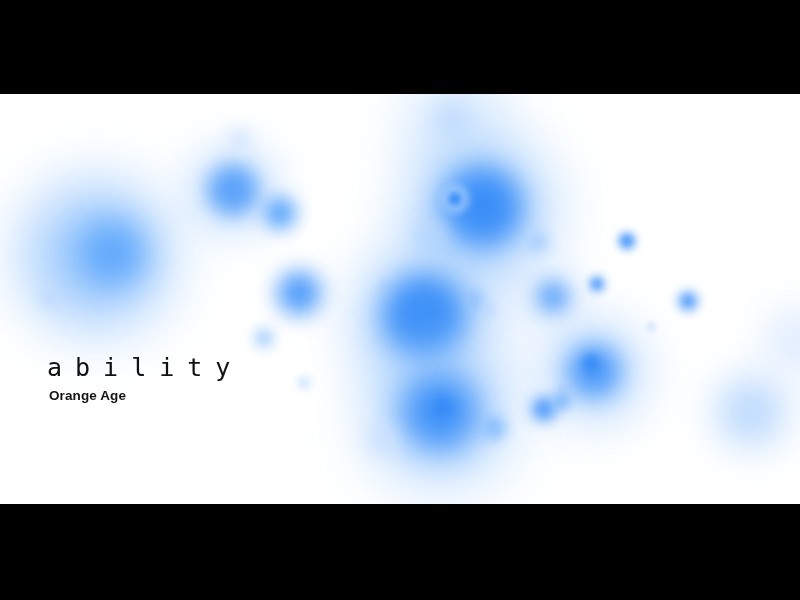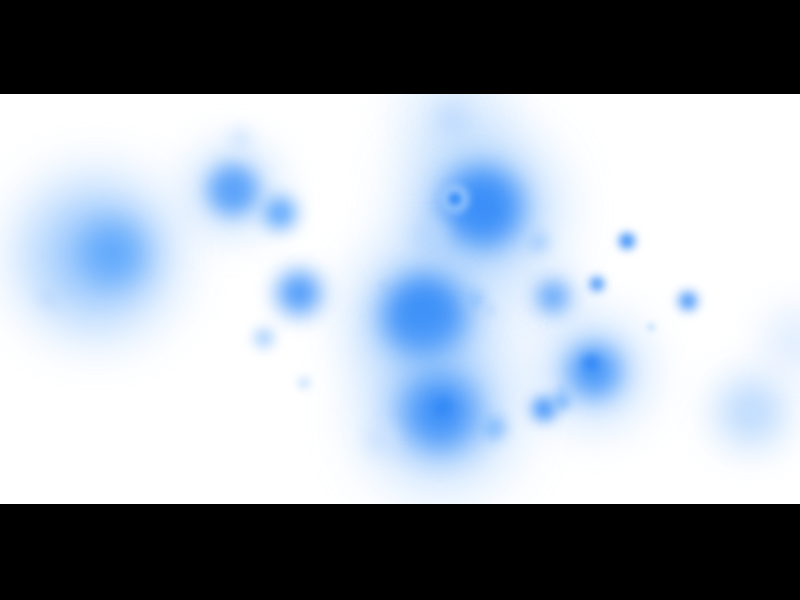--- a/index.html
+++ b/index.html
@@ -129,19 +129,23 @@
         <div class="bokeh" style="width: 96px; height: 96px; left: 546px; top: 230px; background: rgb(154, 200, 253); opacity: 0.7; filter: blur(26px);"></div>
         <div class="bokeh" style="width: 52px; height: 52px; left: 568px; top: 251px; background: rgb(75, 153, 249); opacity: 1; filter: blur(12px);"></div>
         <div class="bokeh" style="width: 16px; height: 16px; left: 583px; top: 261px; background: rgb(47, 134, 246); opacity: 0.9; filter: blur(5px);"></div>
         <div class="bokeh" style="width: 6px; height: 6px; left: 559px; top: 291px; background: rgb(157, 200, 253); opacity: 0.9; filter: blur(3px);"></div>
         <div class="bokeh" style="width: 24px; height: 24px; left: 532px; top: 303px; background: rgb(75, 153, 249); opacity: 1; filter: blur(7px);"></div>
         <div class="bokeh" style="width: 16px; height: 16px; left: 554px; top: 299px; background: rgb(111, 176, 251); opacity: 1; filter: blur(6px);"></div>
         <div class="bokeh" style="width: 66px; height: 66px; left: 718px; top: 285px; background: rgb(169, 208, 253); opacity: 0.9; filter: blur(20px);"></div>
         <div class="bokeh" style="width: 60px; height: 60px; left: 767px; top: 218px; background: rgb(207, 227, 254); opacity: 0.85; filter: blur(22px);"></div>
       </div>
 
+    <div id="title-block" style="left: 47px; top: 261px;">
+      <div id="brand-title" style="color: rgb(17, 17, 17);">ability</div>
+      <div id="brand-subtitle" style="color: rgb(20, 20, 20);">Orange Age</div>
+    </div>
 
   </div>
 
   <div class="bar" id="bar-top" style="height: 94px; background: rgb(0, 0, 0);"></div>
   <div class="bar" id="bar-bottom" style="height: 96px; background: rgb(0, 0, 0);"></div>
 
 </div>
 
 </body></html>

